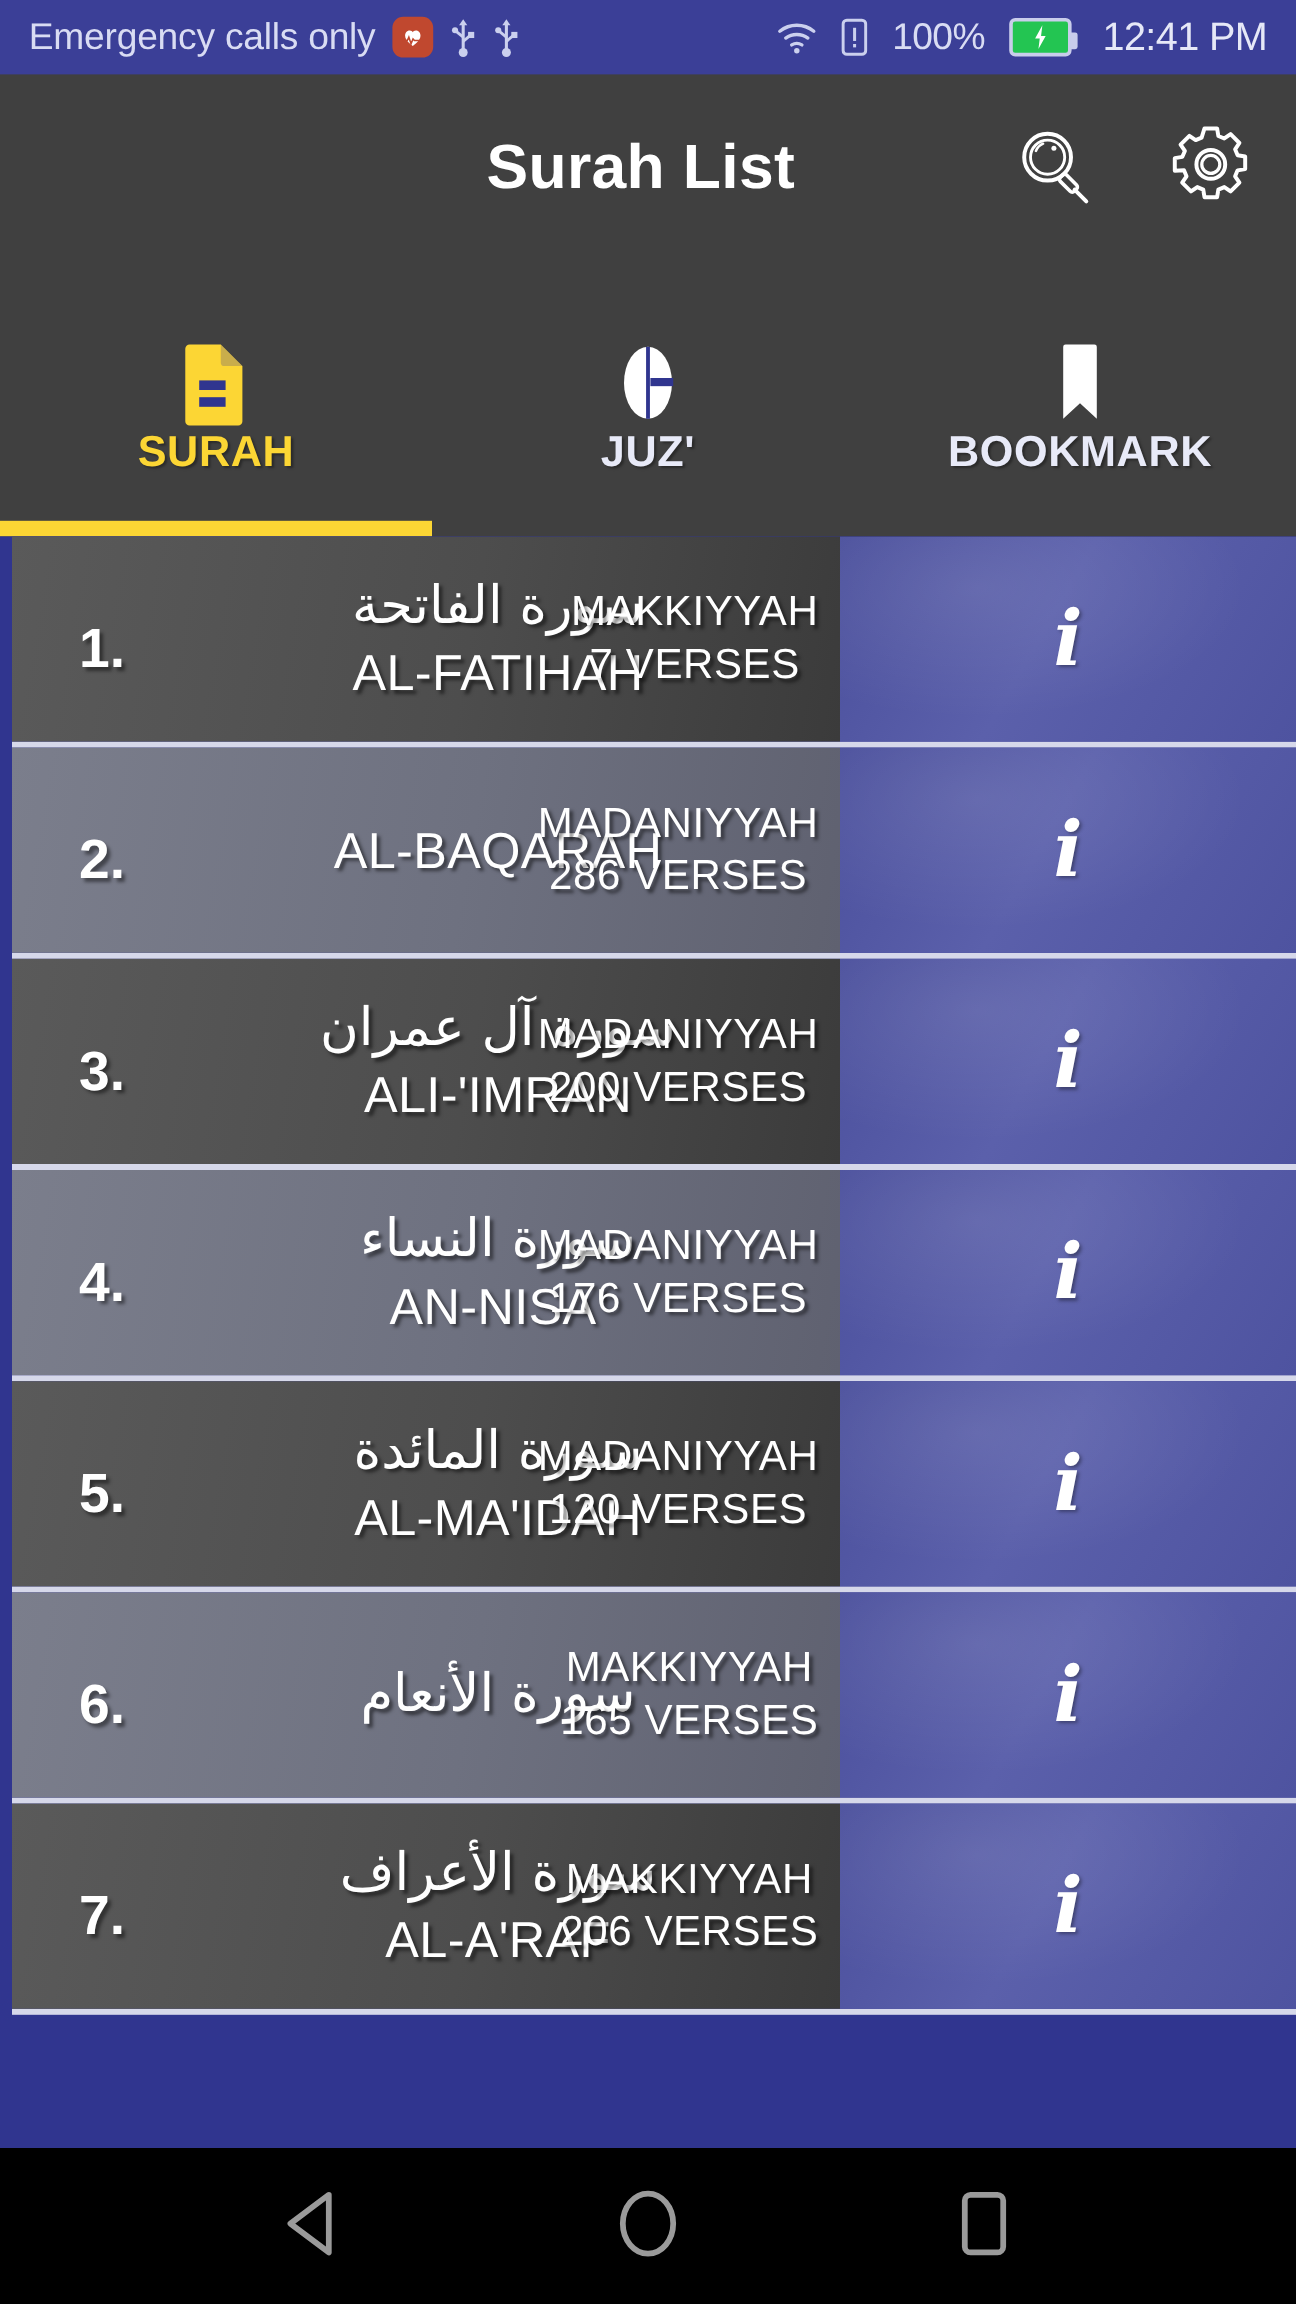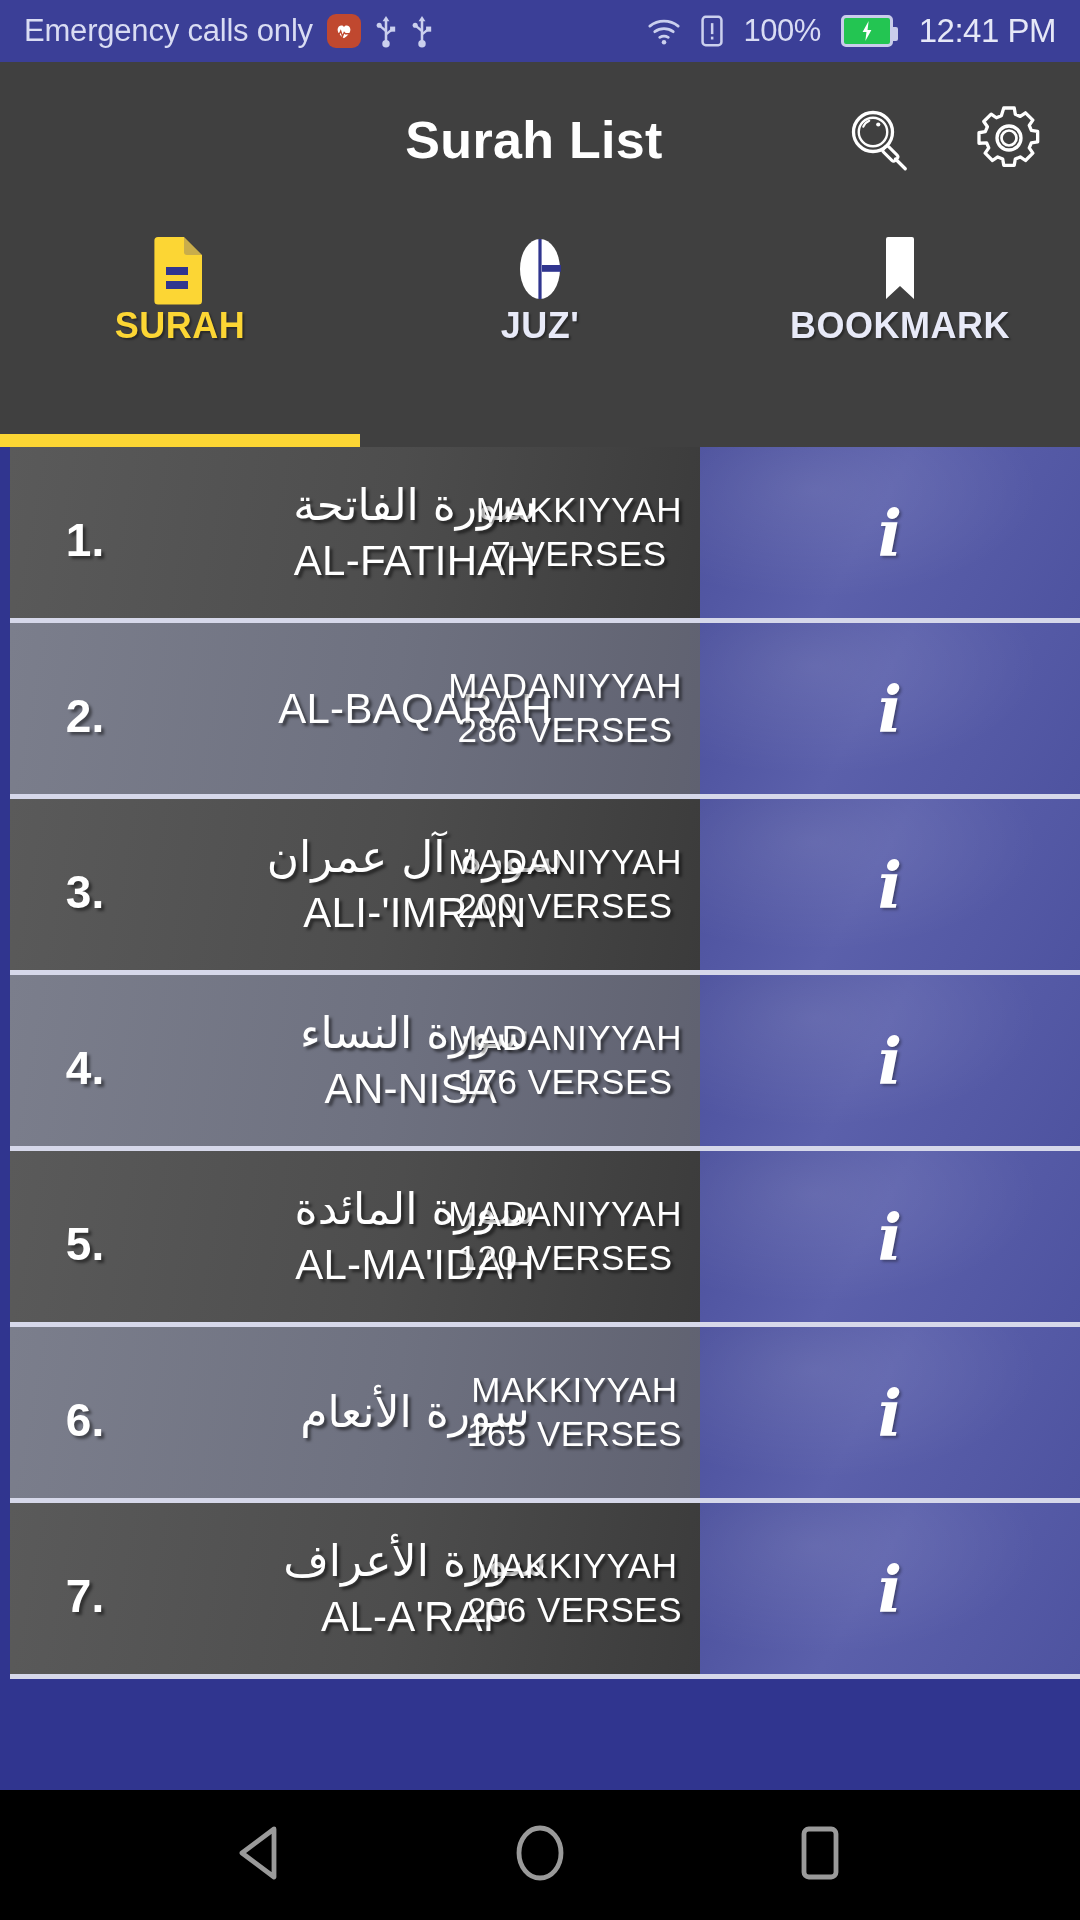--- a/index.html
+++ b/index.html
@@ -66,21 +66,21 @@
   }
   .icon-btn { width: 74px; height: 74px; display:flex; align-items:center; justify-content:center; }
 
   
   .tabs {
     flex: 0 0 230px; height: 230px;
     display: flex; position: relative;
   }
   .tab {
     flex: 1 1 0; display: flex; flex-direction: column;
-    align-items: center; justify-content: flex-start;
+    align-items: center; justify-content: center;
     padding-top: 16px; 
   }
   .tab-icon { height: 72px; display:flex; align-items:center; justify-content:center; }
   .tab-label {
     font-size: 36px; font-weight: bold; letter-spacing: 0.5px;
     color: #e8eaf8;
     text-shadow: 2px 2px 2px rgba(0,0,0,0.35);
   }
   .tab.active .tab-label { color: #fcd634; }
   .tab-indicator {

